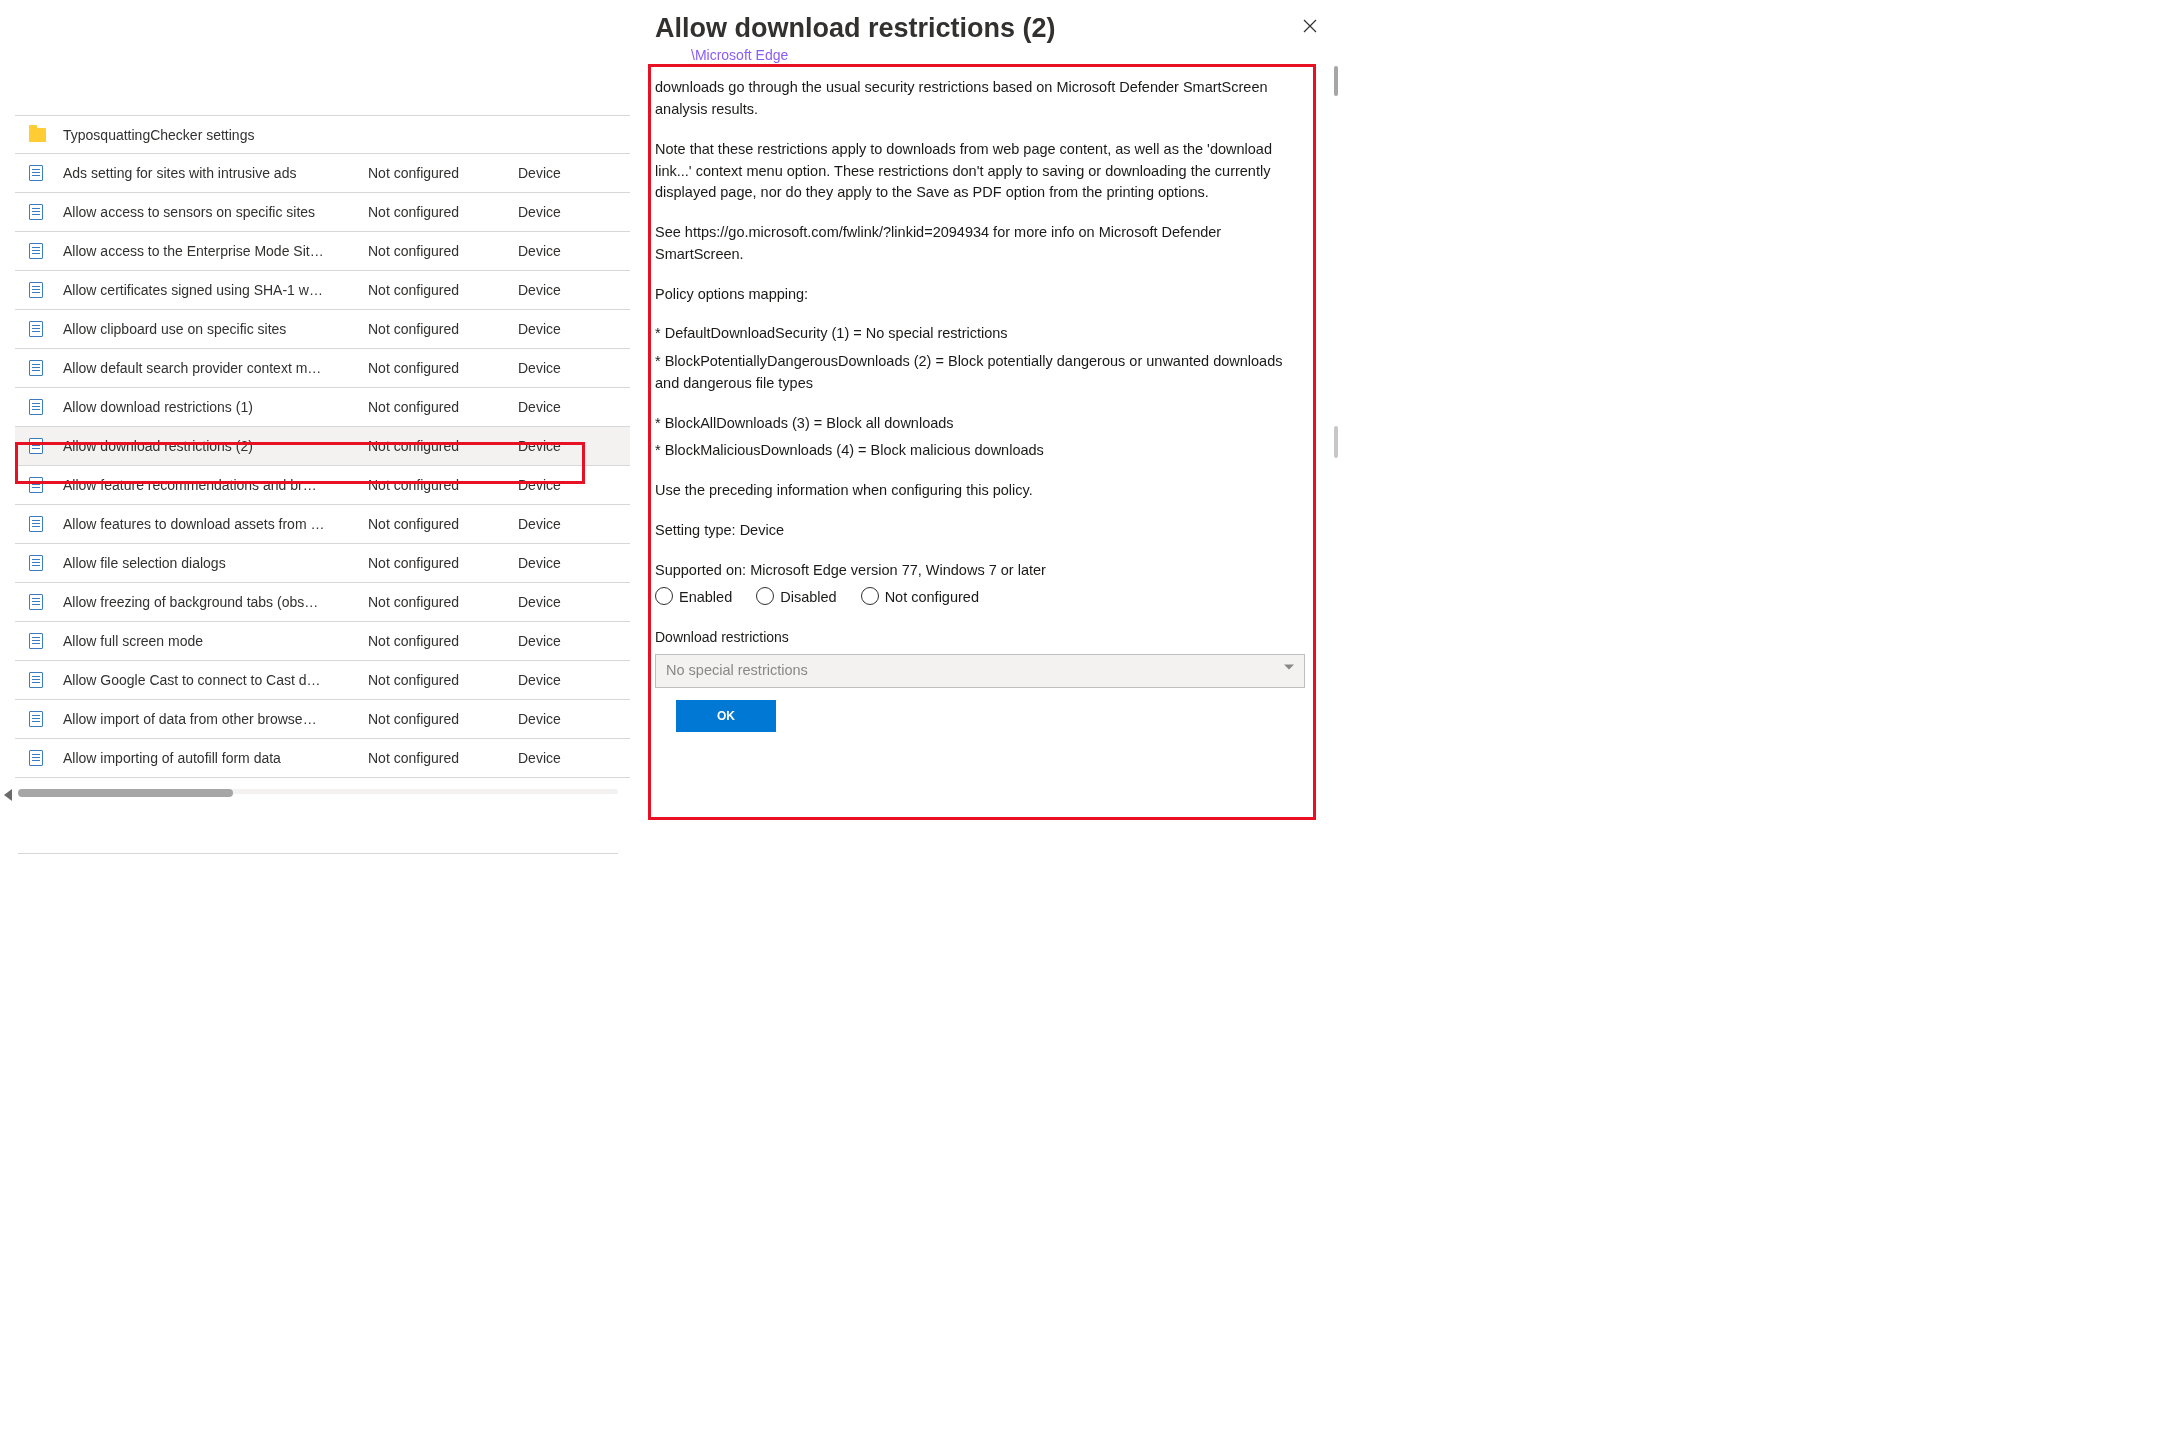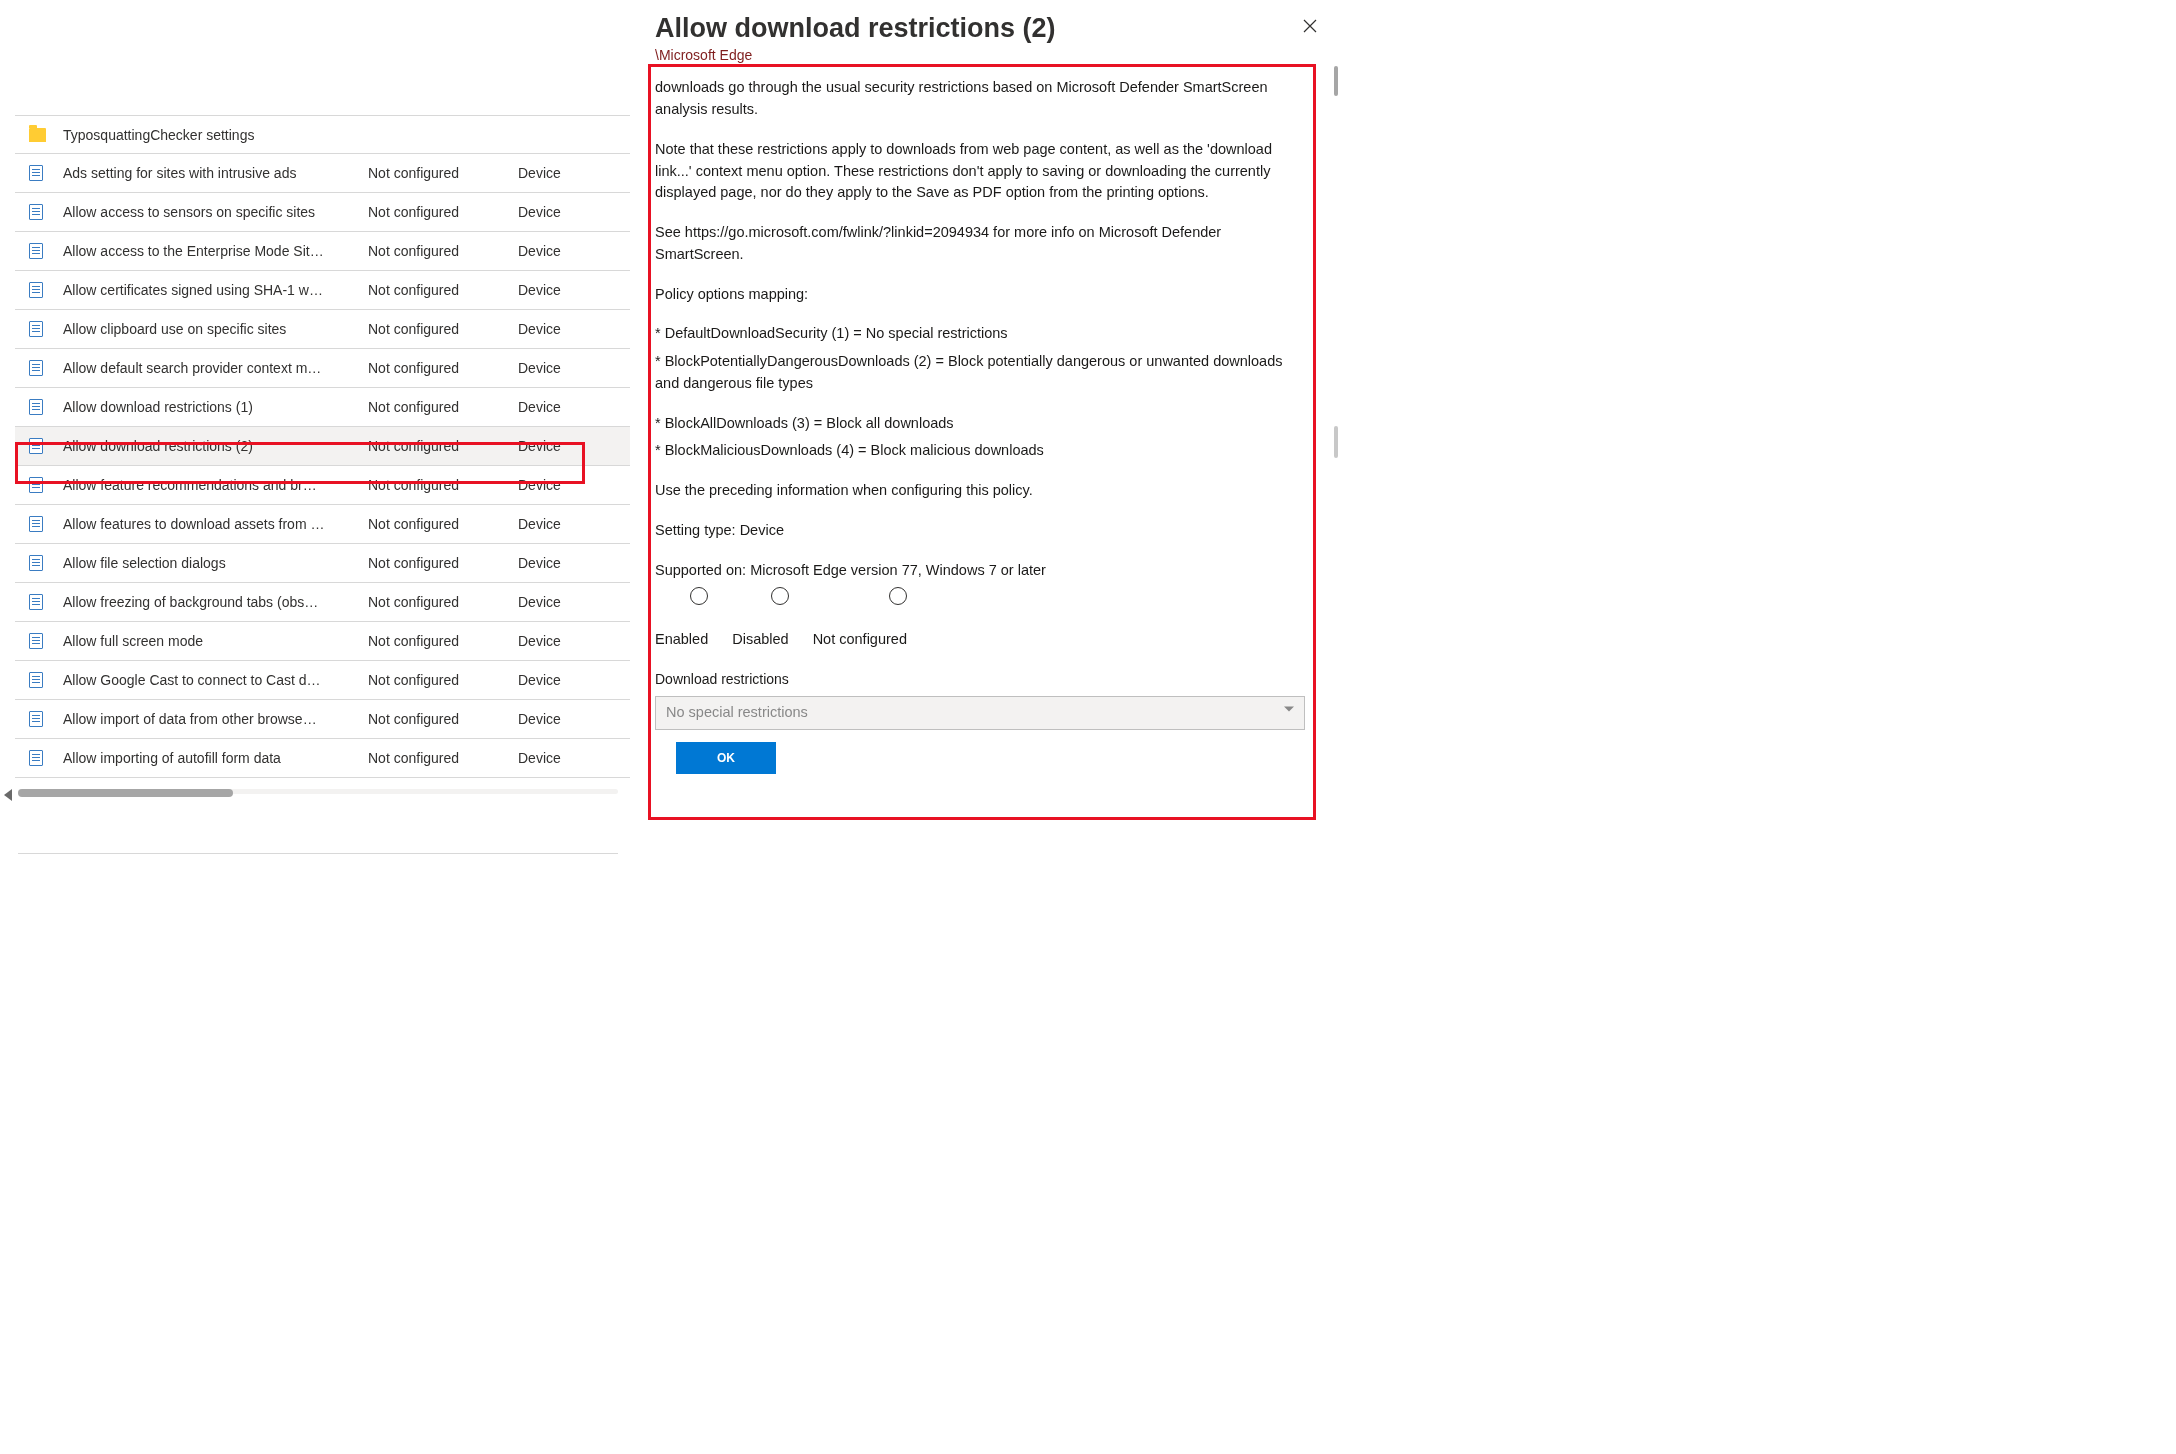--- a/index.html
+++ b/index.html
@@ -94,36 +94,36 @@
 
   .right-panel {
     position:absolute; left:651px; top:0; right:0; height:100%;
     display:flex; flex-direction:column;
   }
   .rp-header {
     padding: 12px 30px 6px 4px;
     position:relative;
   }
   .rp-title { font-size:27px; font-weight:600; line-height:1.2; }
-  .rp-crumb { font-size:14px; color:#7f1d1d; margin-top:3px; }
+  .rp-crumb { font-size:14px; color:#8b5cf6; margin-top:3px;margin-left:36px; }
   .rp-close {
     position:absolute; right:16px; top:14px; width:24px; height:24px;
     display:flex; align-items:center; justify-content:center; cursor:pointer;
     font-size:16px; color:#323130;
   }
   .rp-body {
     padding: 8px 30px 0 4px;
     font-size:14.5px; line-height:1.5; color:#1b1a19;
   }
   .rp-body p { margin: 0 0 18px 0; }
   .rp-body .tight { margin-bottom: 6px; }
   .radio-row {
     display:flex; gap:24px; align-items:center; margin: 6px 0 18px 0;
   }
-  .radio-opt { display:flex; align-items:flex-end; gap:24px; cursor:pointer;flex-direction:column; }
+  .radio-opt { display:flex; align-items:flex-start; gap:6px; cursor:pointer; }
   .radio-circle {
     width:18px; height:18px; border:1px solid #323130; border-radius:50%; flex-shrink:0;
   }
   .field-label { font-size:14px; margin-bottom:6px; }
   .dropdown {
     width:650px; height:32px; border:1px solid #bfbfbf; background:#f3f2f1;
     display:flex; align-items:center; padding:16px 10px; color:#888;
     position:relative; cursor:pointer;
   }
   .dropdown .chev {

